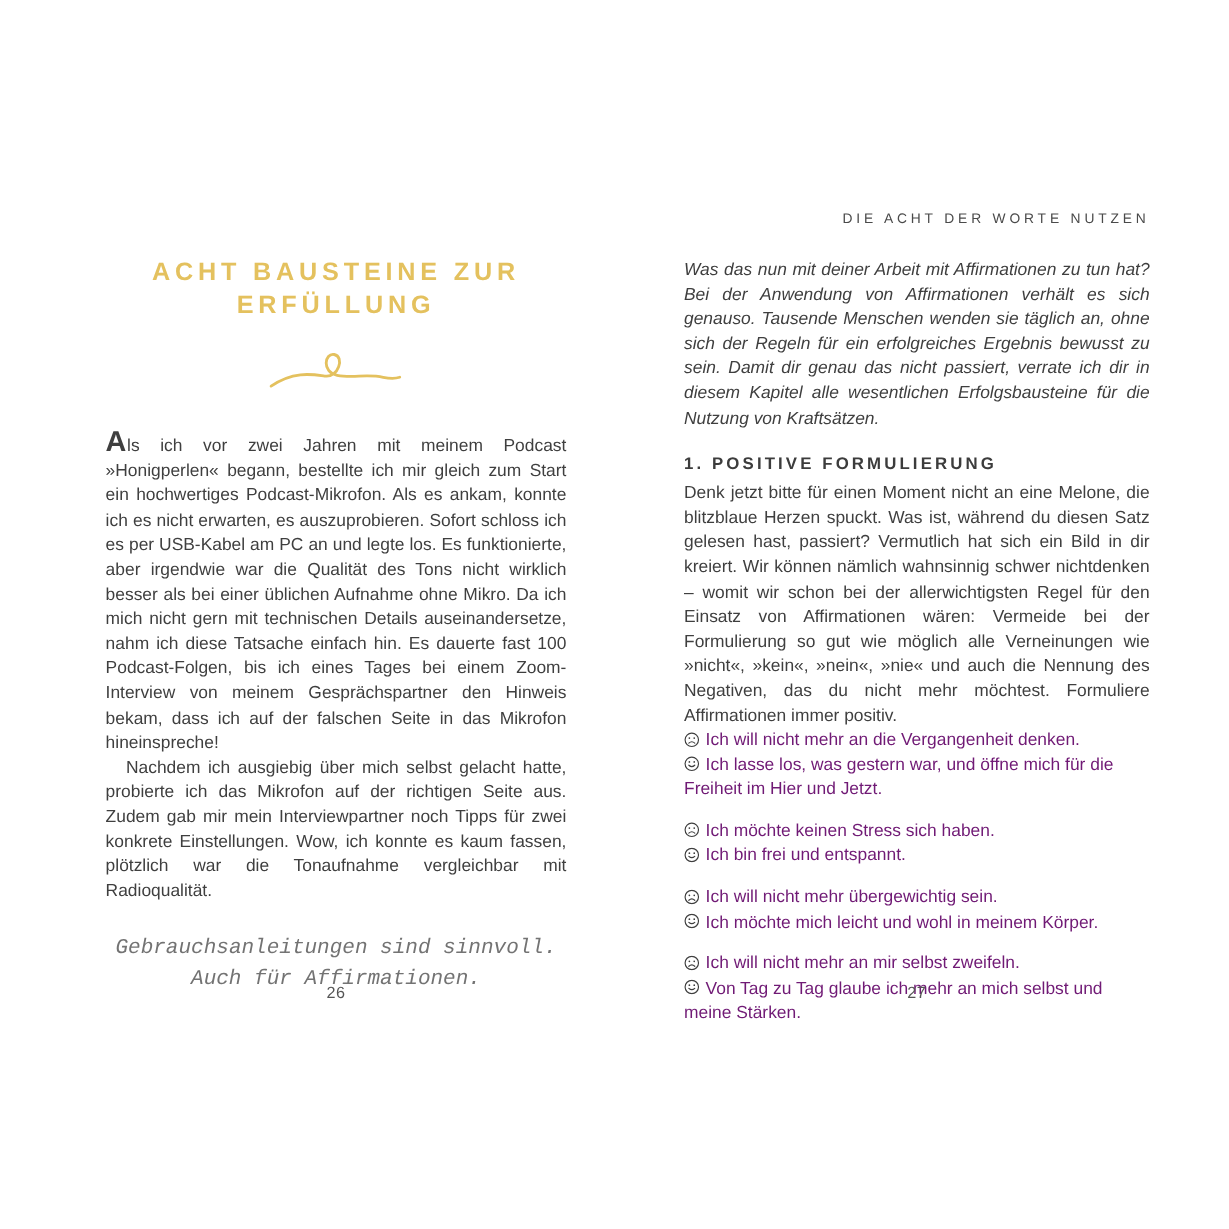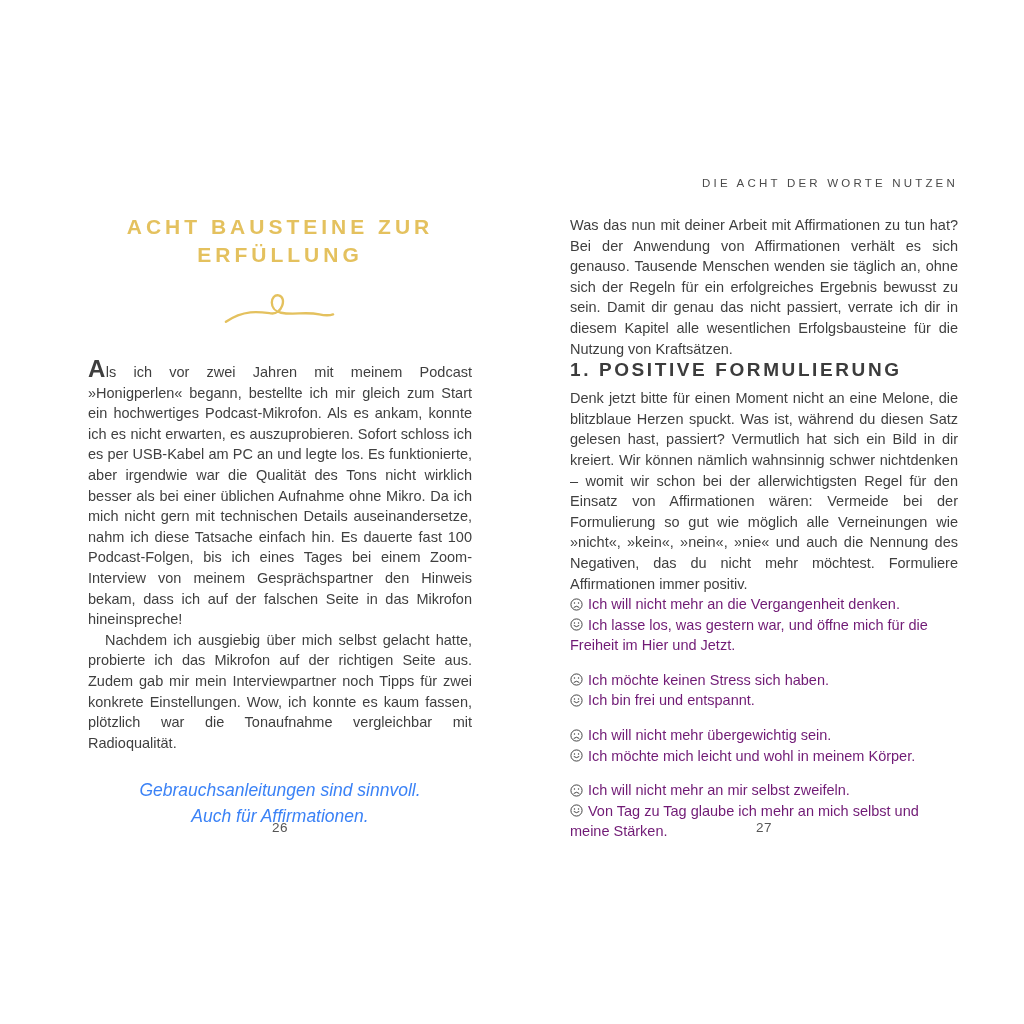--- a/index.html
+++ b/index.html
@@ -42,25 +42,25 @@
     font-size: 24px;
     font-weight: bold;
     line-height: 1;
     letter-spacing: 0.5px;
   }
   .para-indent { text-indent: 17px; }
 
   .quote {
     margin-top: 24px;
     text-align: center;
-    font-family: Liberation Sans, sans-serif;
+    font-family: Liberation Mono, monospace;
     font-style: italic;
     font-size: 17.5px;
     line-height: 26px;
-    color: #3b82f6;
+    color: #737373;
   }
   .quote span { display: block; }
 
   .page-number {
     position: absolute;
     top: 820px;
     width: 100%;
     text-align: center;
     font-size: 13.5px;
     color: #555555;
@@ -68,23 +68,24 @@
   }
 
   
   .running-head {
     margin-top: 177px;
     text-align: right;
     font-size: 11.5px;
     letter-spacing: 3.2px;
     color: #4a4a4a;
   }
-  .intro-para { margin-top: 26px; }
+  .intro-para { margin-top: 26px; font-style: italic; }
   .section-heading {
-    font-size: 19px;
+    margin-top: 19px;
+    font-size: 14px;
     font-weight: 600;
     letter-spacing: 2.6px;
     color: #3c3c3c;
   }
   .section-para { margin-top: 7px; }
 
   .affirmation-pair { margin-top: 0; }
   .affirmation-pair + .affirmation-pair { margin-top: 14px; }
   .affirmation-line {
     font-size: 14.5px;

